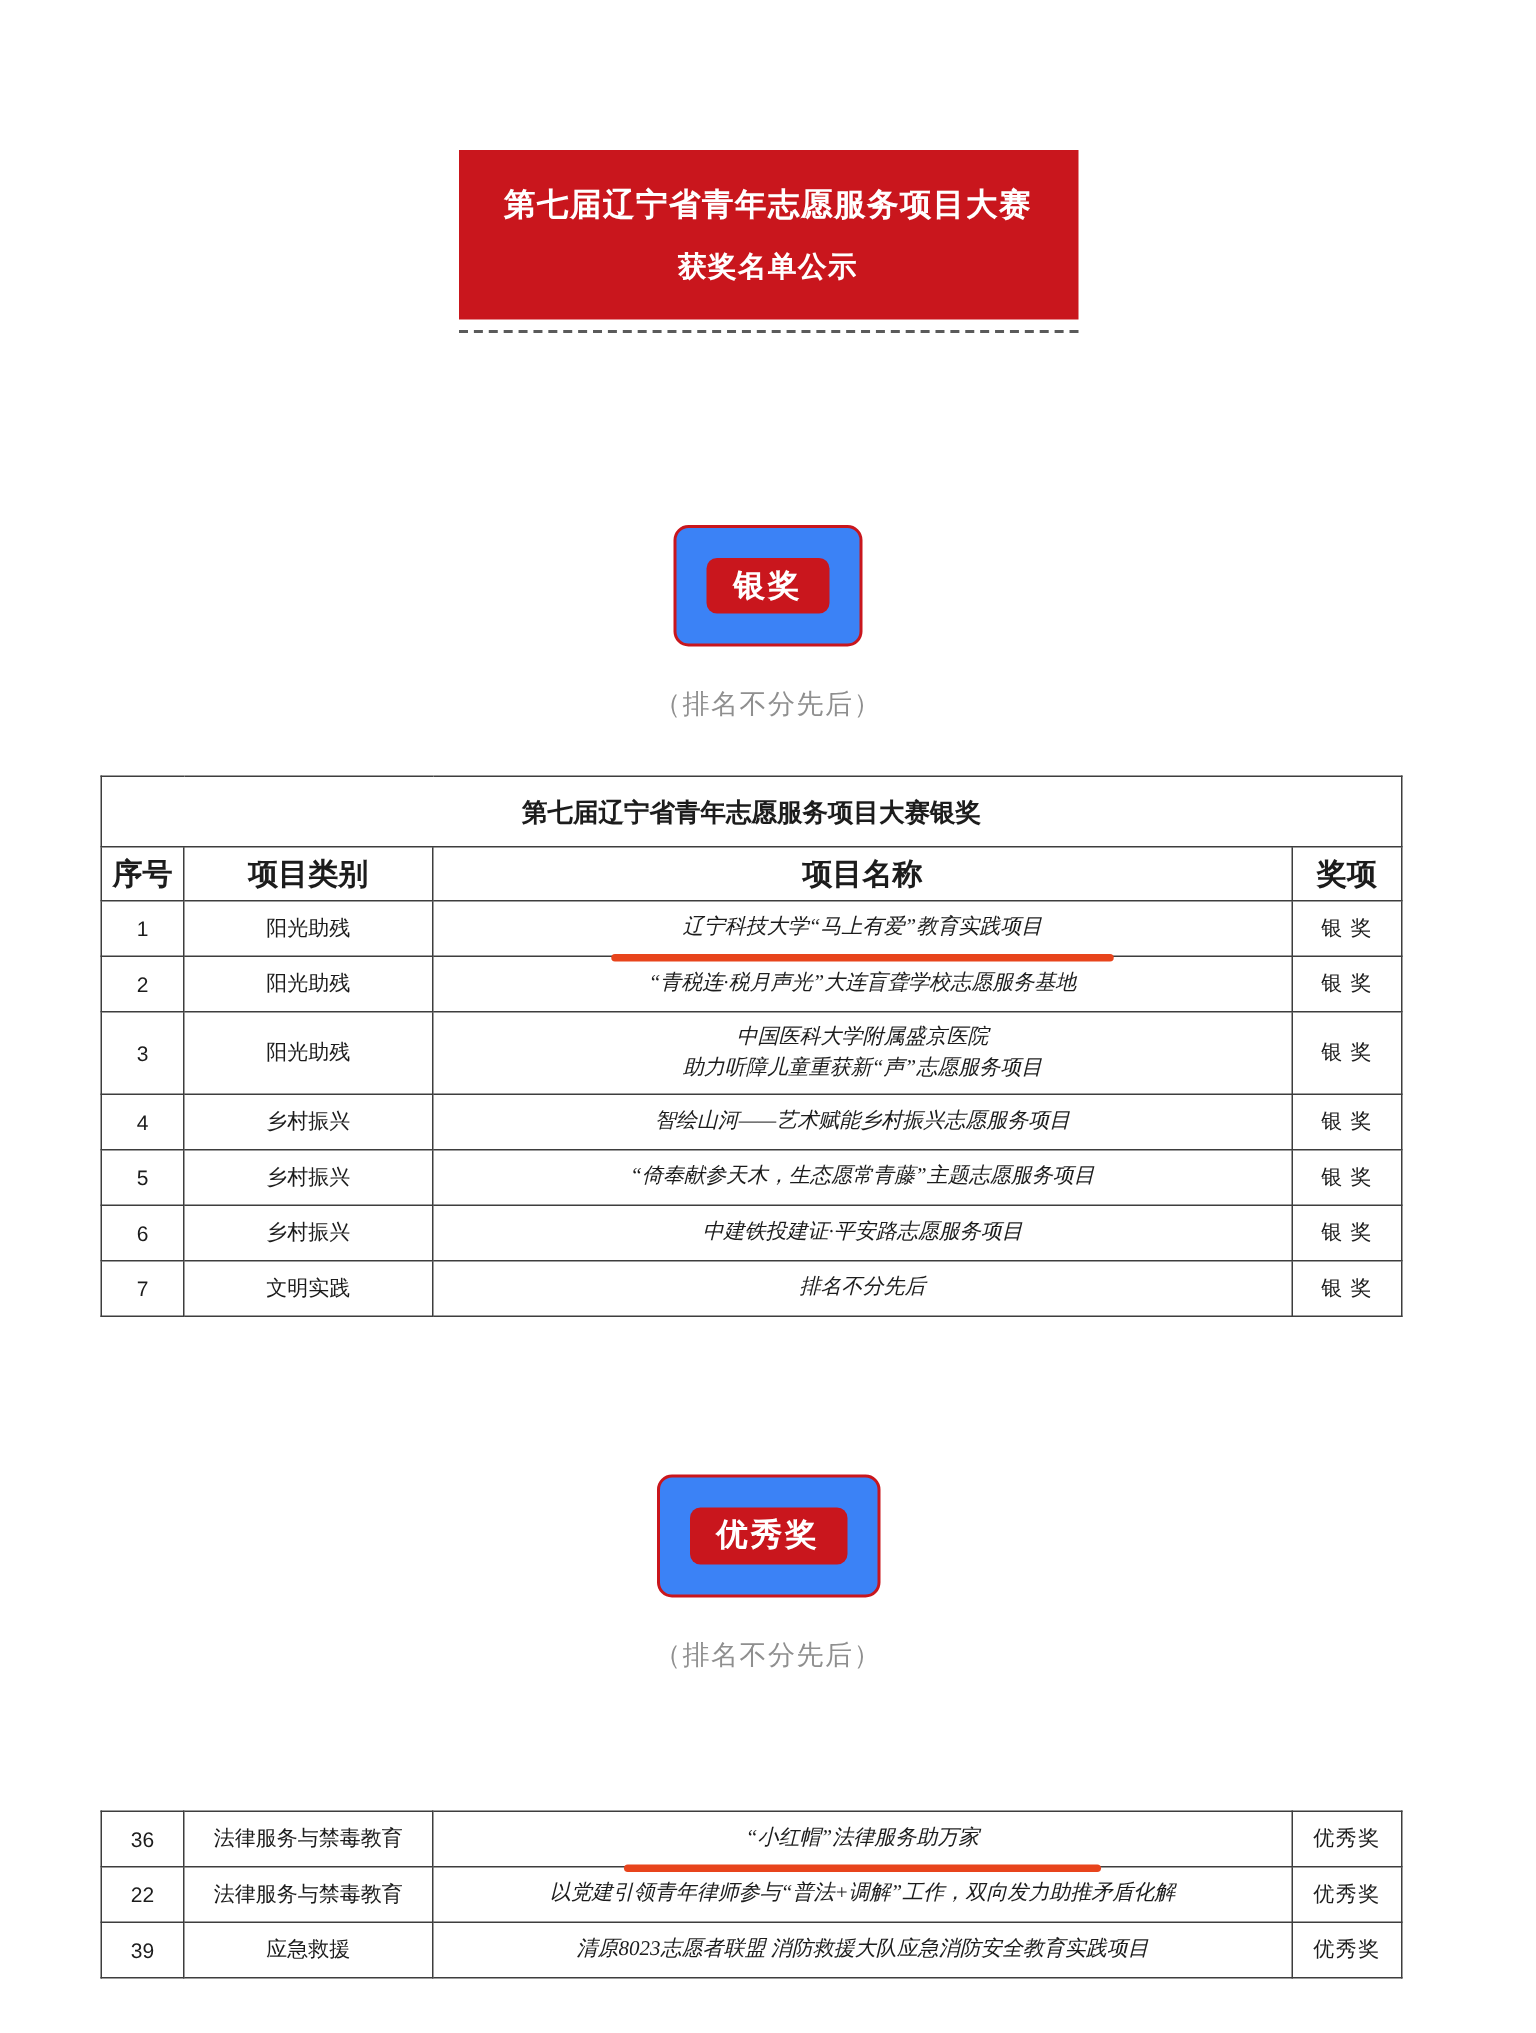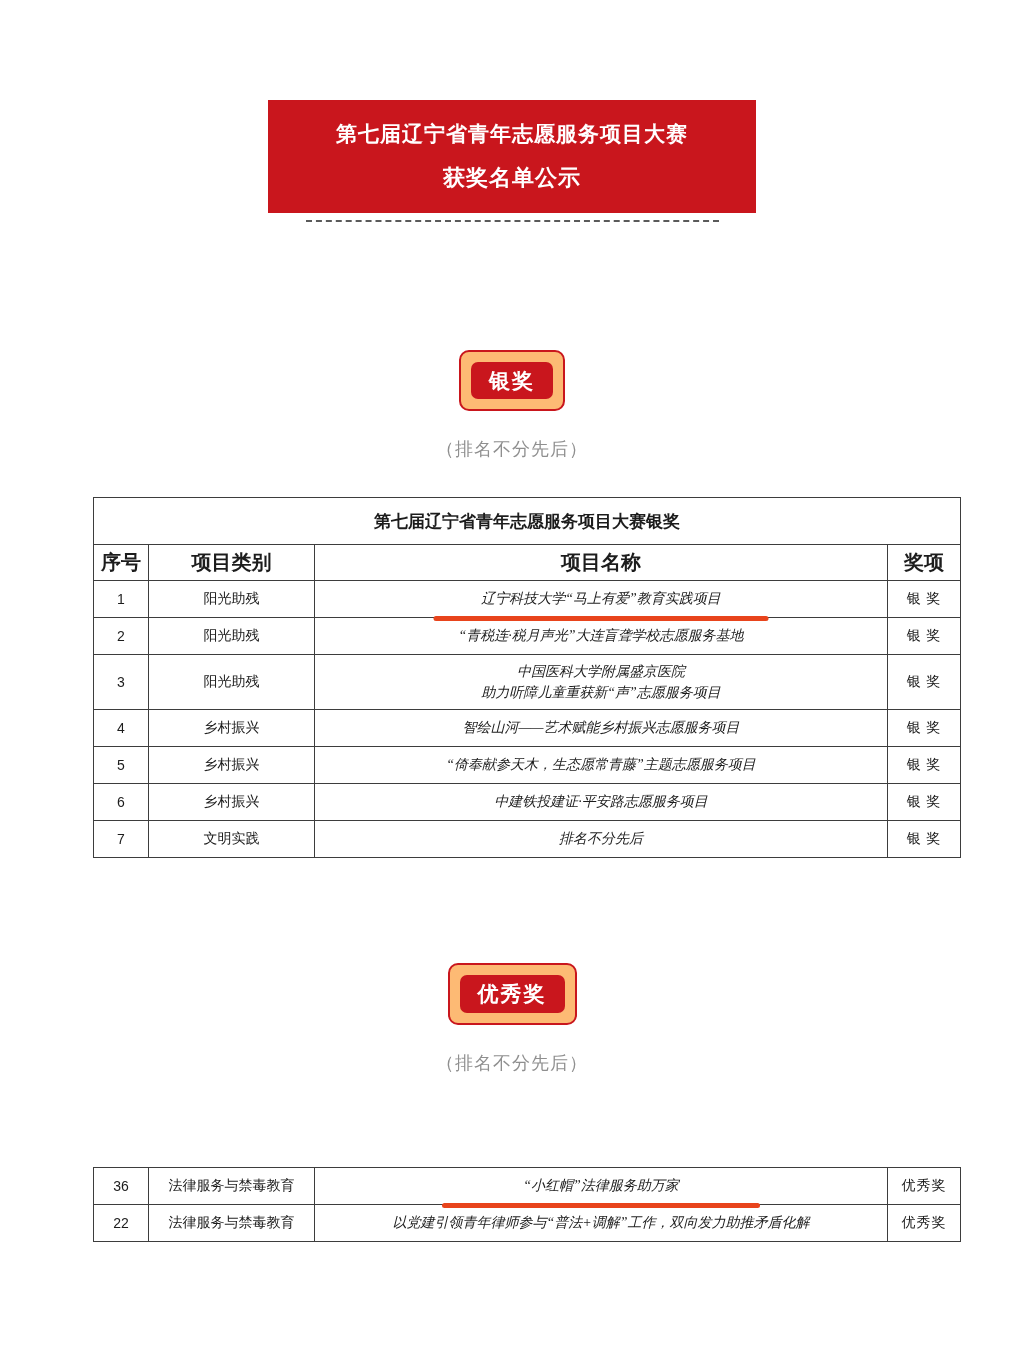--- a/index.html
+++ b/index.html
@@ -14,43 +14,43 @@
   body{
     width:1024px;height:1355px;
     position:relative;overflow:hidden;
     font-family:"Liberation Serif","DejaVu Serif",serif;
     color:var(--ink);
   }
 
   
   .banner{
     margin:100px auto 0 auto;
-    width:488px;height:113px;
+    width:413px;height:113px;
     background:var(--red);
     color:#ffffff;
     display:flex;flex-direction:column;justify-content:space-evenly;align-items:center;
     font-family:"Liberation Sans","DejaVu Sans",sans-serif;
     font-weight:bold;
     padding:6px 0;
   }
   .banner .line1{font-size:21px;letter-spacing:1px;}
-  .banner .line2{font-size:22px;letter-spacing:1px;}
+  .banner .line2{font-size:19px;letter-spacing:1px;}
   .dashed{
     width:413px;margin:7px auto 0 auto;
     border-top:2px dashed #5a5a5a;
     height:0;
   }
 
   
   .badge-wrap{display:flex;justify-content:center;}
   .badge-outer{
     border:2px solid var(--red);
     border-radius:10px;
-    background:#fdba74;
-    padding:10px;
+    background:#3b82f6;
+    padding:20px;
     display:inline-block;
   }
   .badge-inner{
     background:var(--red);
     border-radius:7px;
     color:#ffffff;
     font-family:"Liberation Sans","DejaVu Sans",sans-serif;
     font-weight:bold;
     font-size:21px;
     letter-spacing:2px;
@@ -66,21 +66,21 @@
     font-family:"Liberation Sans","DejaVu Sans",sans-serif;
     font-size:18px;
     letter-spacing:1px;
   }
 
   
   table.award-table{
     border-collapse:collapse;
     table-layout:fixed;
     width:867px;
-    margin-left:93px;
+    margin-left:67px;
   }
   .silver-table{margin-top:36px;}
   .exc-table{margin-top:92px;}
   .award-table td{
     border:1px solid var(--border);
     text-align:center;
     vertical-align:middle;
     font-size:14px;
     padding:2px 4px;
   }
@@ -233,14 +233,22 @@
     <td class="c-award">优秀奖</td>
   </tr>
   <tr class="h37">
     <td class="c-no">22</td>
     <td class="c-cat">法律服务与禁毒教育</td>
     <td class="c-name">
       <span class="nm">以党建引领青年律师参与“普法+调解”工作，双向发力助推矛盾化解</span>
     </td>
     <td class="c-award">优秀奖</td>
   </tr>
+  <tr class="h37">
+    <td class="c-no">39</td>
+    <td class="c-cat">应急救援</td>
+    <td class="c-name">
+      <span class="nm">清原8023志愿者联盟 消防救援大队应急消防安全教育实践项目</span>
+    </td>
+    <td class="c-award">优秀奖</td>
+  </tr>
 </tbody>
   </table>
 
 </body></html>

